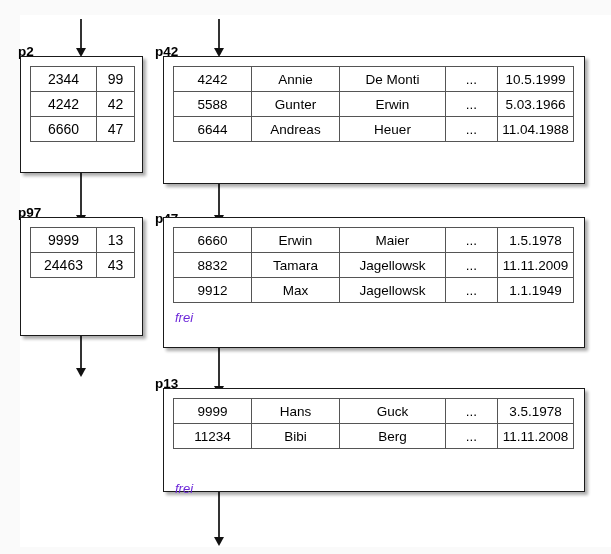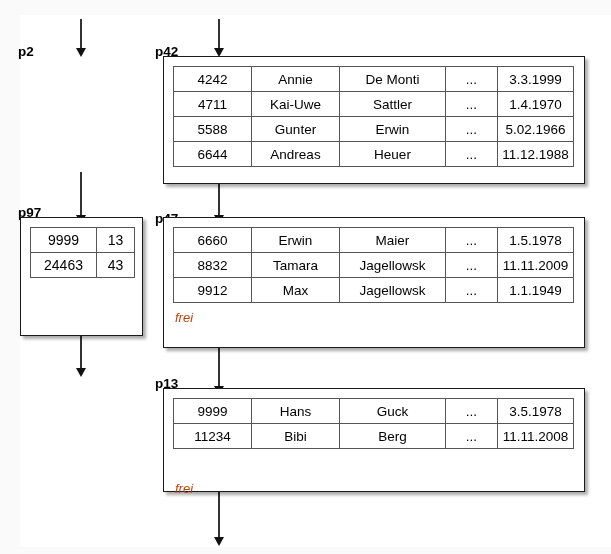--- a/index.html
+++ b/index.html
@@ -52,21 +52,21 @@
     background:#fff;
     white-space:nowrap;
     overflow:hidden;
   }
   table.rec.small td{font-size:14px;}
 
   .frei{
     position:absolute;
     font-style:italic;
     font-size:13px;
-    color:#c2410c;
+    color:#6d28d9;
   }
 
   
   .arrow{position:absolute;}
   .arrow .shaft{
     position:absolute;left:0;top:0;
     width:1.6px;background:#333;
   }
   .arrow .head{
     position:absolute;left:-4.2px;
@@ -112,59 +112,74 @@
     <div class="shaft" style="height:40px;"></div>
     <div class="head" style="top:38px;"></div>
   </div>
 
   <div class="arrow" style="left:218px;top:477px;">
     <div class="shaft" style="height:47px;"></div>
     <div class="head" style="top:45px;"></div>
   </div>
 
   <div class="page-label" style="left:18px;top:30px;">p2</div>
+  <div class="page" style="left:20px;top:41px;width:123px;height:117px;">
+    <table class="rec small" style="left:9px;top:9px;width:104px;">
+      <colgroup>
+          <col style="width:66px">
+          <col style="width:38px">
+        </colgroup>
+      <tbody>
+        <tr>
+          <td>2344</td>
+          <td>99</td>
+        </tr>
+        <tr>
+          <td>4242</td>
+          <td>42</td>
+        </tr>
+        <tr>
+          <td>6660</td>
+          <td>47</td>
+        </tr>
+      </tbody>
+    </table>
+  </div>
 
   <div class="page-label" style="left:155px;top:30px;">p42</div>
   <div class="page" style="left:163px;top:41px;width:422px;height:128px;">
     <table class="rec" style="left:9px;top:9px;width:400px;">
       <colgroup>
         <col style="width:78px">
           <col style="width:88px">
           <col style="width:106px">
         <col style="width:52px">
           <col style="width:76px">
       </colgroup>
       <tbody>
         <tr>
           <td>4242</td>
           <td>Annie</td>
           <td>De Monti</td>
           <td>...</td>
-          <td>3.3.1999</td>
-        </tr>
-        <tr>
-          <td>4711</td>
-          <td>Kai-Uwe</td>
-          <td>Sattler</td>
-          <td>...</td>
-          <td>1.4.1970</td>
+          <td>10.5.1999</td>
         </tr>
         <tr>
           <td>5588</td>
           <td>Gunter</td>
           <td>Erwin</td>
           <td>...</td>
-          <td>5.02.1966</td>
+          <td>5.03.1966</td>
         </tr>
         <tr>
           <td>6644</td>
           <td>Andreas</td>
           <td>Heuer</td>
           <td>...</td>
-          <td>11.12.1988</td>
+          <td>11.04.1988</td>
         </tr>
       </tbody>
     </table>
   </div>
 
   <div class="page-label" style="left:18px;top:191px;">p97</div>
   <div class="page" style="left:20px;top:202px;width:123px;height:119px;">
     <table class="rec small" style="left:9px;top:9px;width:104px;">
       <colgroup>
           <col style="width:66px">

